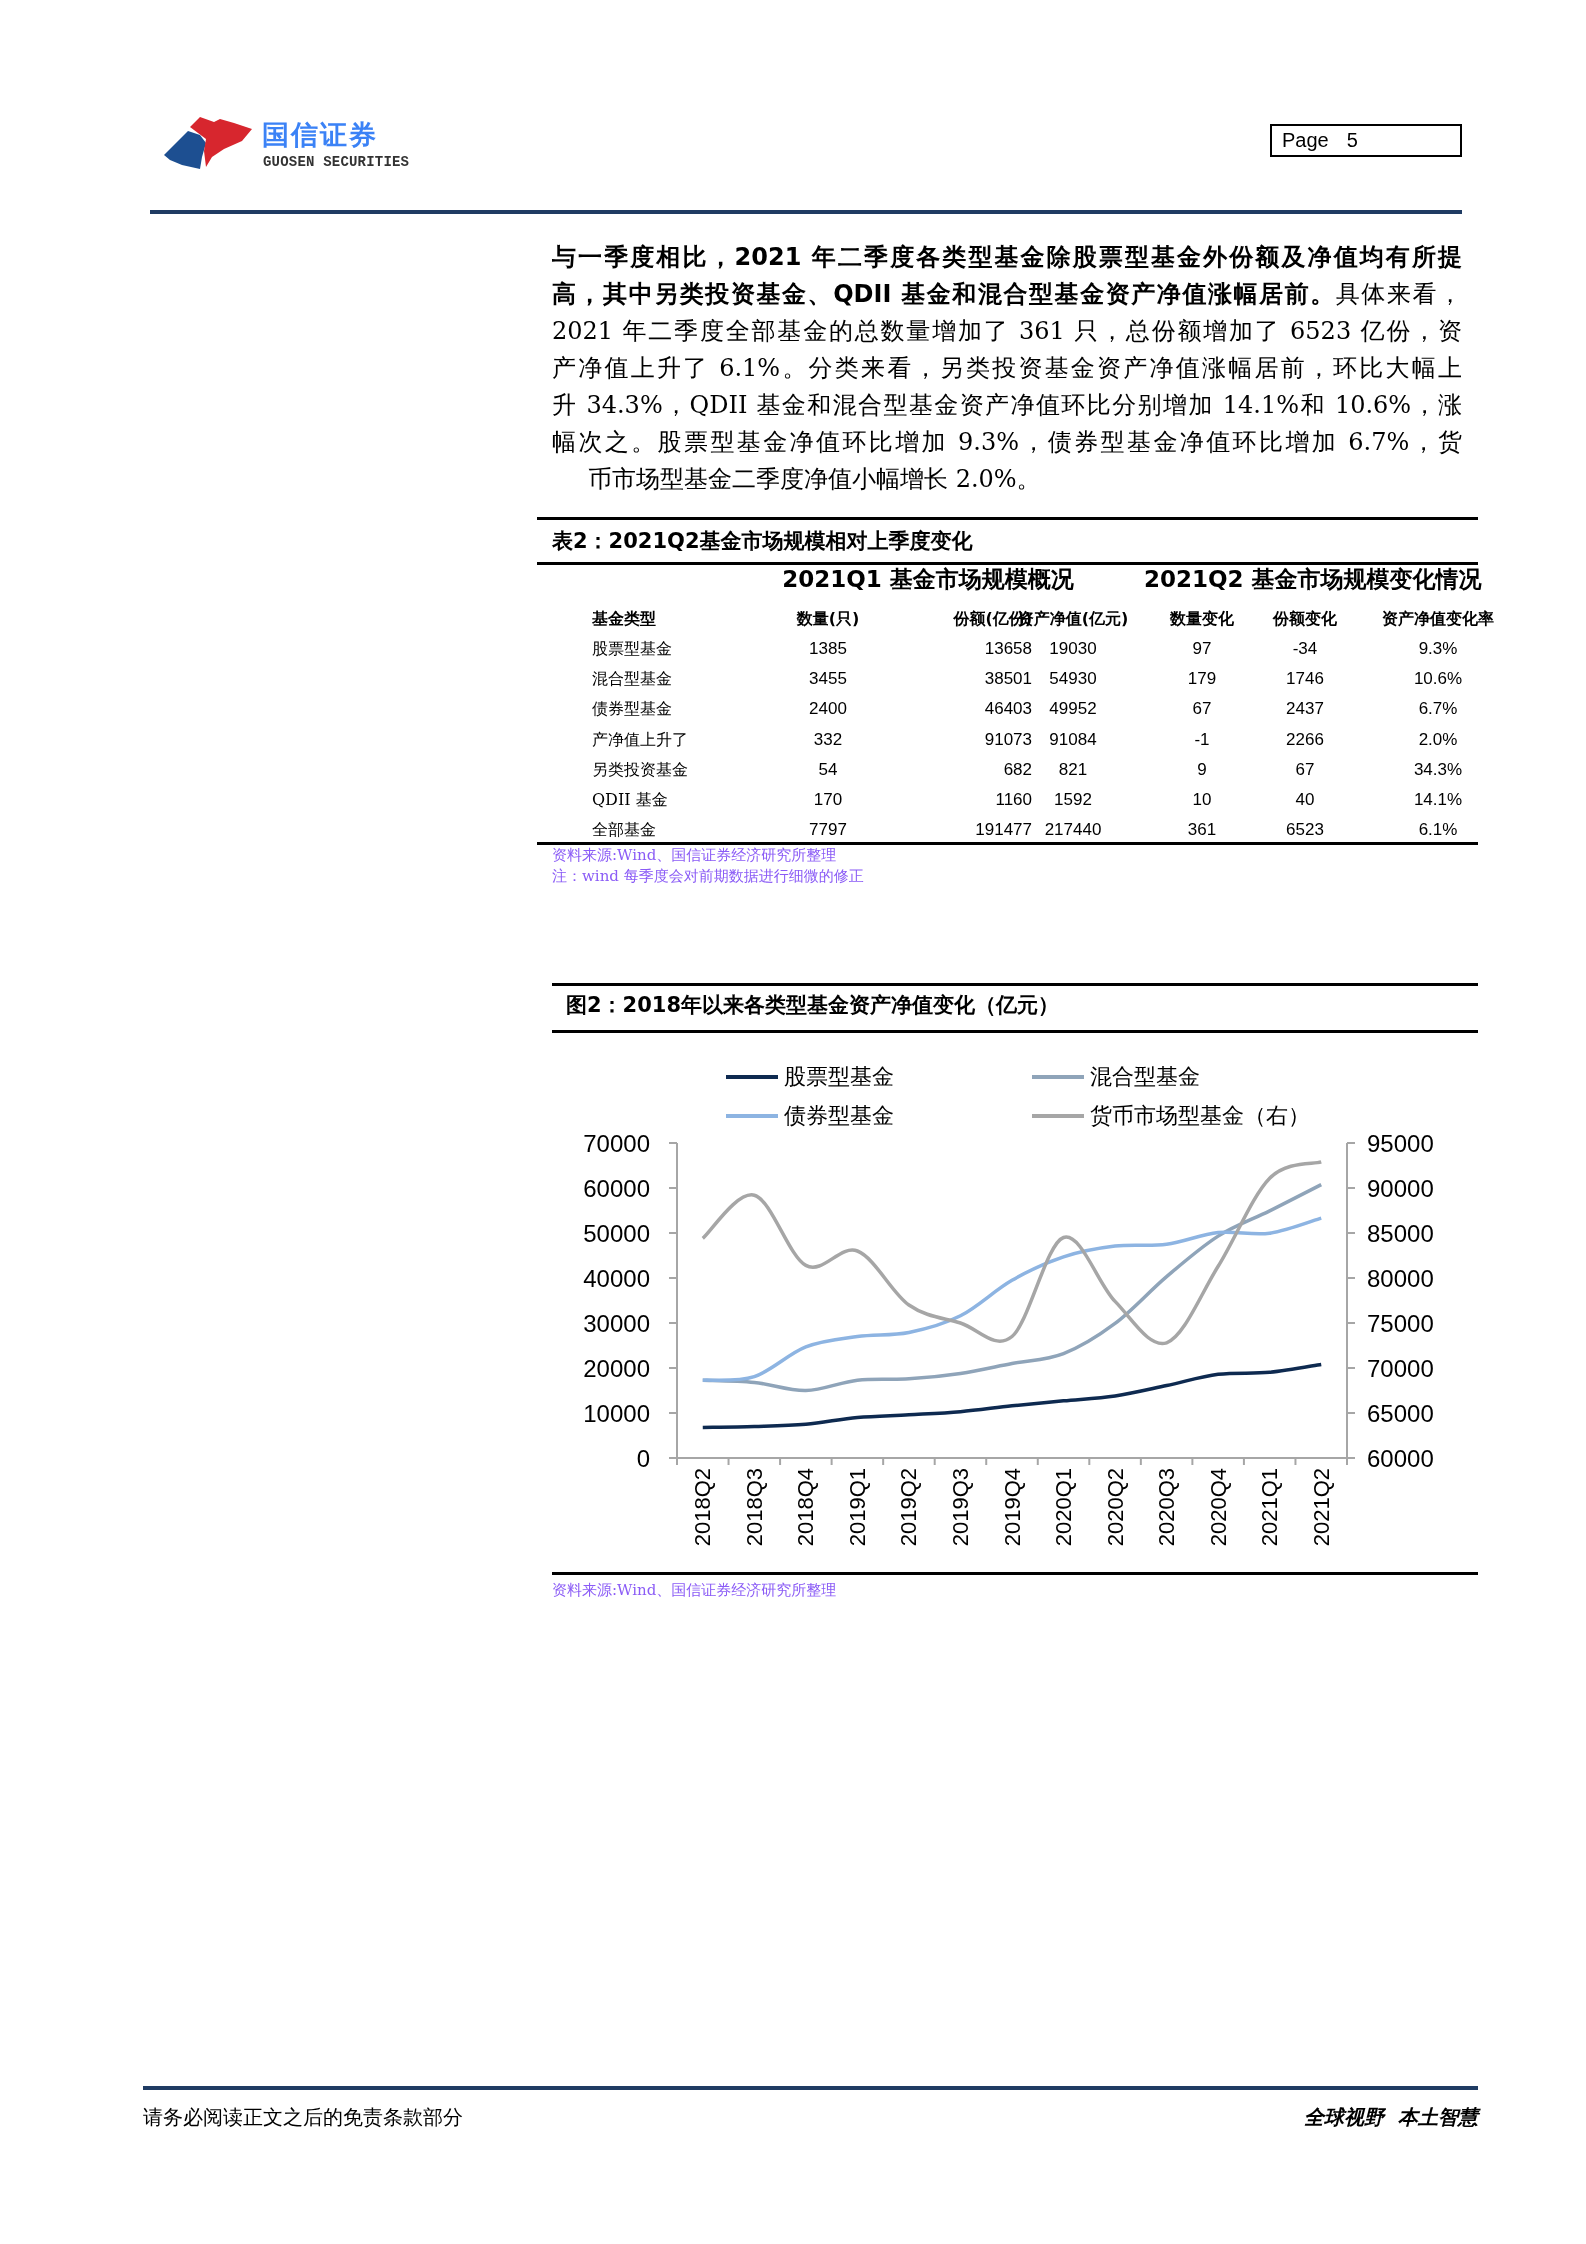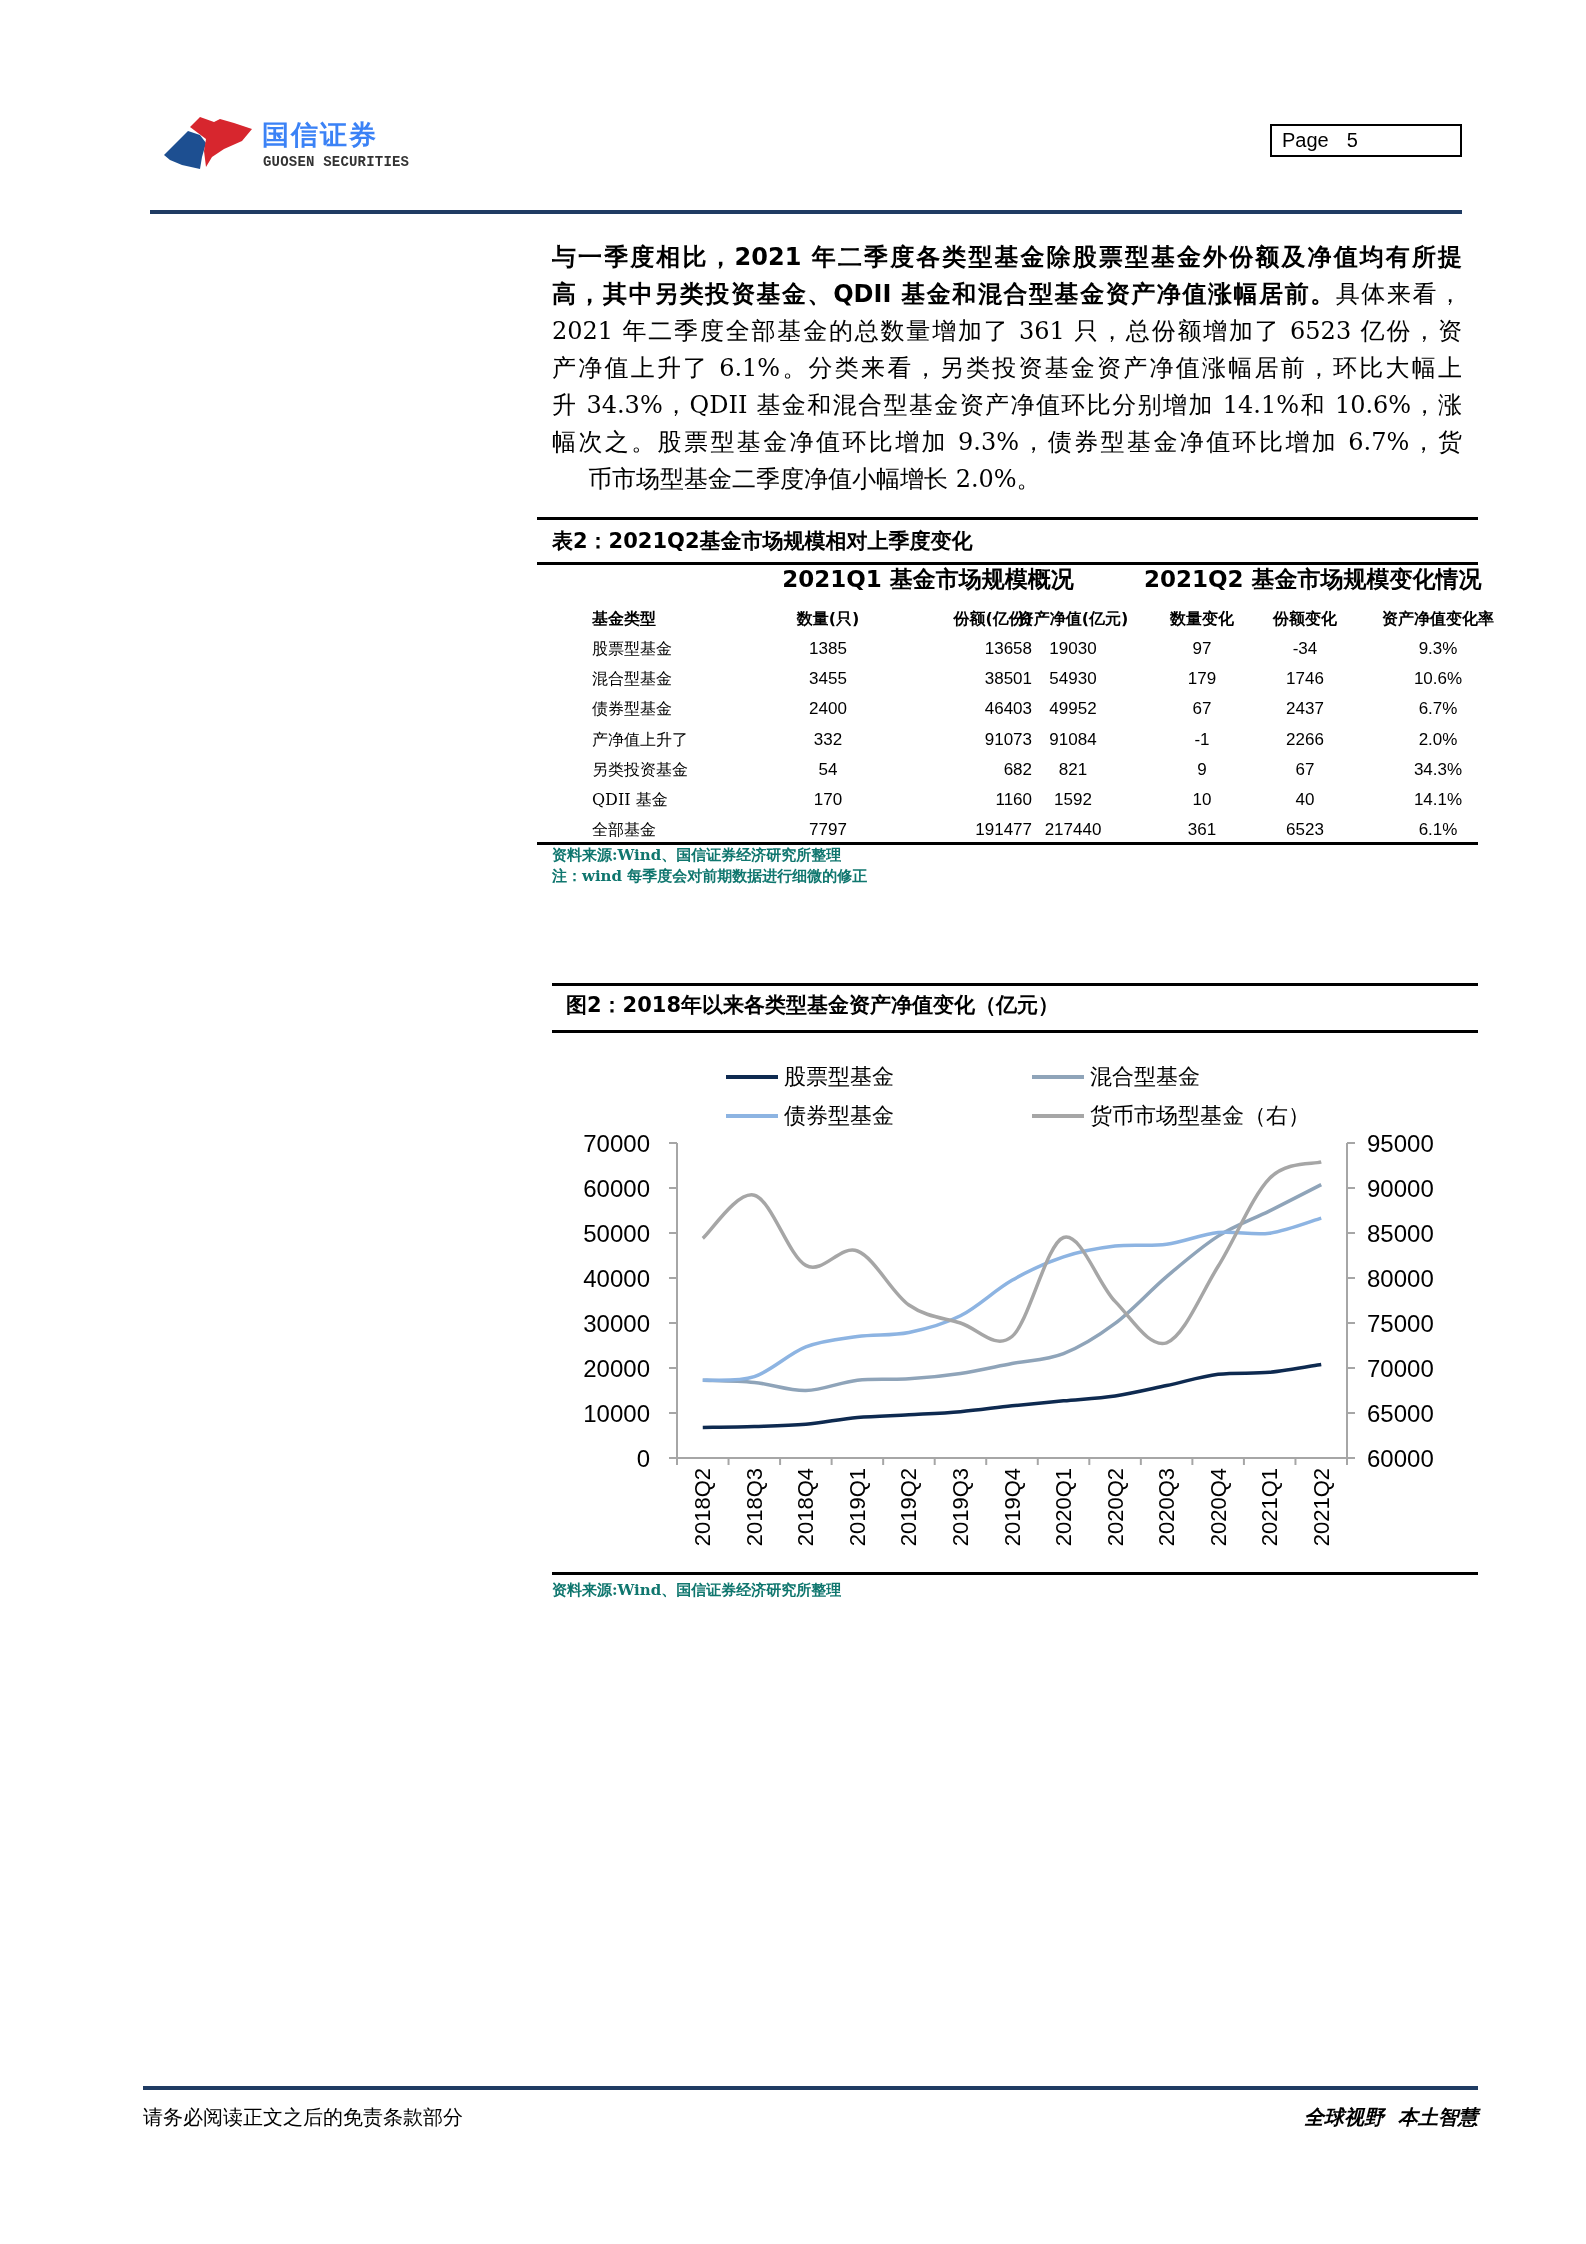--- a/index.html
+++ b/index.html
@@ -34,21 +34,21 @@
   
   .rule-black { background: #000; }
   .caption-title { font-size: 21px; font-weight: bold; line-height: 28px; white-space: nowrap; font-family: "DejaVu Sans", "Liberation Sans", sans-serif; }
   .grp { font-size: 23px; font-weight: bold; line-height: 22px; text-align: center; width: 300px; white-space: nowrap; }
   .trow { left: 0; width: 1586px; height: 24px; }
   .cell { position: absolute; top: 0; height: 24px; line-height: 24px; font-size: 17px; text-align: center; width: 150px; white-space: nowrap; font-family: "Liberation Sans", sans-serif; margin-left: 40px; }
   .cell.name { text-align: left; width: 200px; left: 552px; font-family: "DejaVu Serif", serif; font-size: 16px; }
   .thead .cell { font-weight: bold; font-family: "DejaVu Sans", sans-serif; font-size: 16px; }
   .c1 { left: 713px; } .c2 { left: 842px; text-align: right; } .c3 { left: 958px; }
   .c4 { left: 1087px; } .c5 { left: 1190px; } .c6 { left: 1323px; }
-  .src { font-size: 15px; line-height: 20px; color: #0f766e; white-space: nowrap; font-family: "DejaVu Serif", "Liberation Serif", serif; font-weight: bold; }
+  .src { font-size: 15px; line-height: 20px; color: #8b5cf6; white-space: nowrap; font-family: "DejaVu Serif", "Liberation Serif", serif; }
 
   
   .legend-line { height: 4px; width: 52px; }
   .legend-text { font-size: 22px; line-height: 28px; white-space: nowrap; font-family: "DejaVu Serif", "Liberation Serif", serif; }
   #chart-svg { position: absolute; left: 540px; top: 1040px; width: 940px; height: 530px; }
 
   
   .footer-left { left: 143px; top: 2103px; font-size: 20px; line-height: 28px; white-space: nowrap; font-family: "DejaVu Serif", "Liberation Serif", serif; }
   .footer-right { right: 108px; top: 2103px; font-size: 20px; line-height: 28px; font-weight: bold; font-style: italic; white-space: pre; font-family: "DejaVu Serif", "Liberation Serif", serif; }
 </style>

